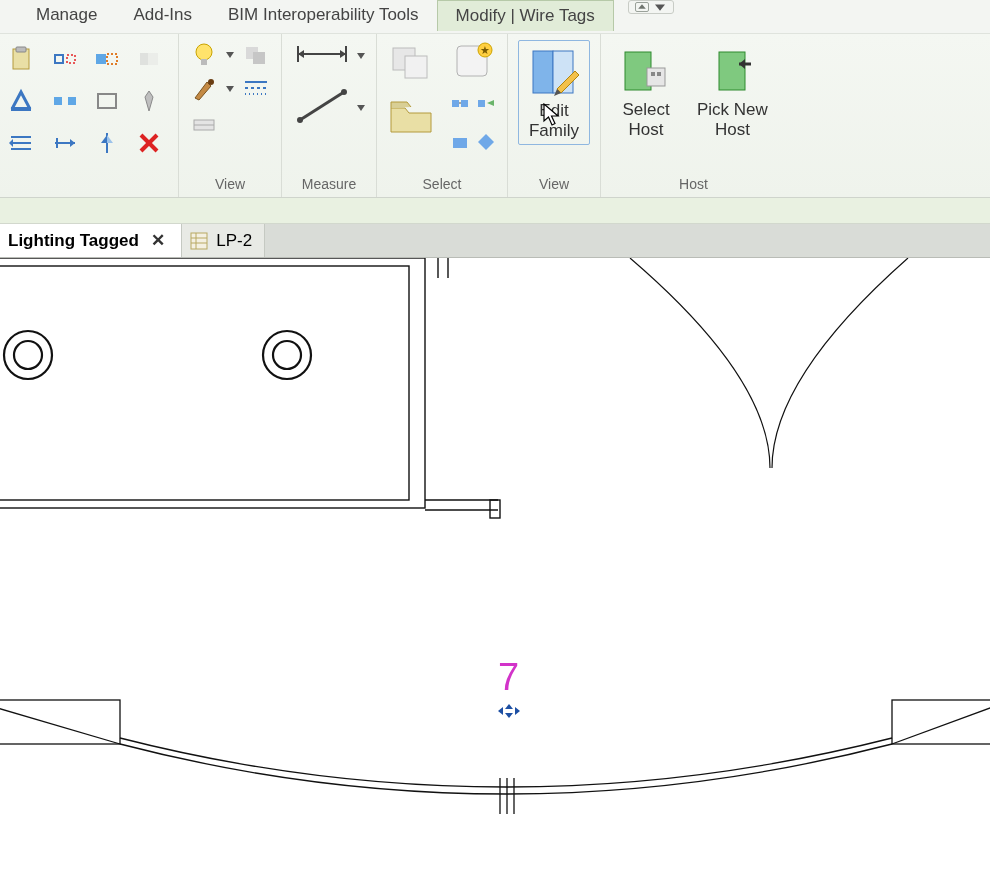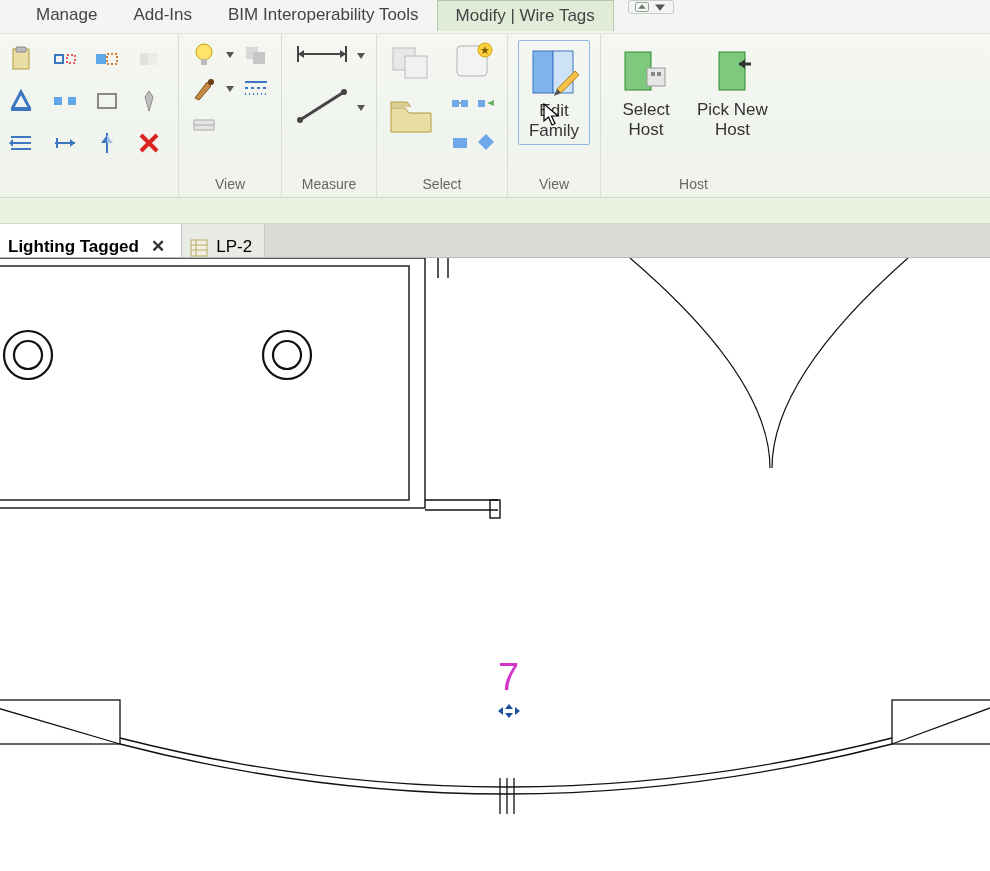--- a/index.html
+++ b/index.html
@@ -60,21 +60,21 @@
 
   
   .subbar { height: 26px; background: #e9f1e1; border-bottom: 1px solid #d2d8cd; }
 
   
   .viewtabs {
     display:flex; align-items:stretch; height:34px; background:#d9dcd7;
     border-bottom:1px solid #b9bcb6; font-size:17px;
   }
   .viewtab {
-    display:flex; align-items:flex-end; gap:8px; padding:0 12px 0 8px;
+    display:flex; align-items:center; gap:8px; padding:0 12px 0 8px;
     background:#e8eae5; border-right:1px solid #c5c9c2; cursor:pointer;
   }
   .viewtab.active { background:#fff; font-weight:600; }
   .viewtab .x { font-weight:700; color:#333; padding:0 4px; }
   .viewtab svg { width:18px; height:18px; }
 
   
   .canvas { position:relative; width:990px; height:613px; background:#fff; overflow:hidden; }
   .canvas svg.plan { position:absolute; left:0; top:0; }
 

